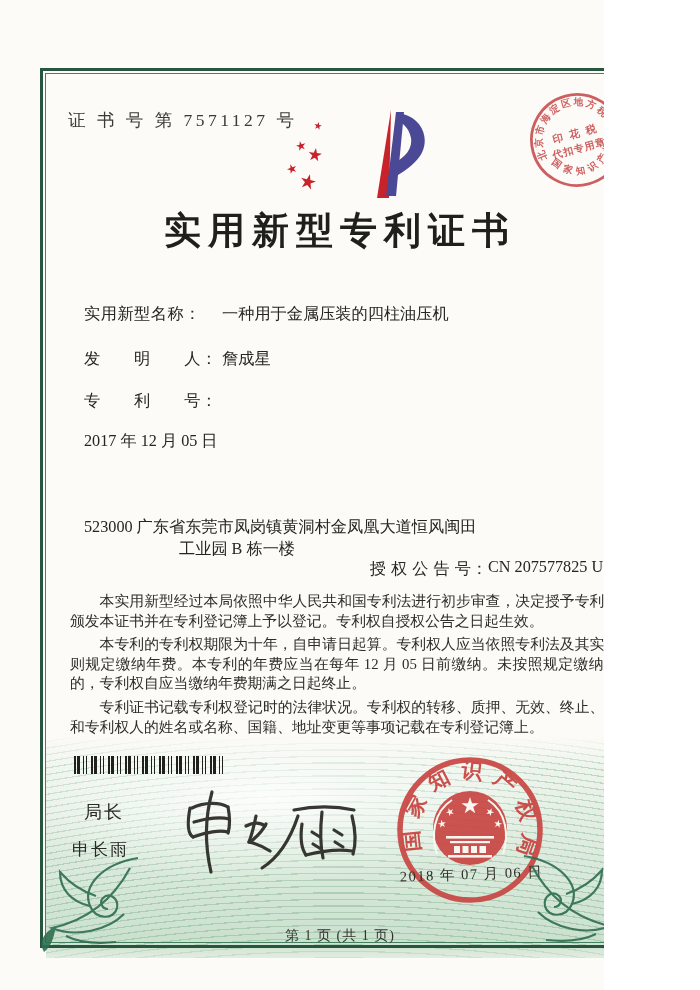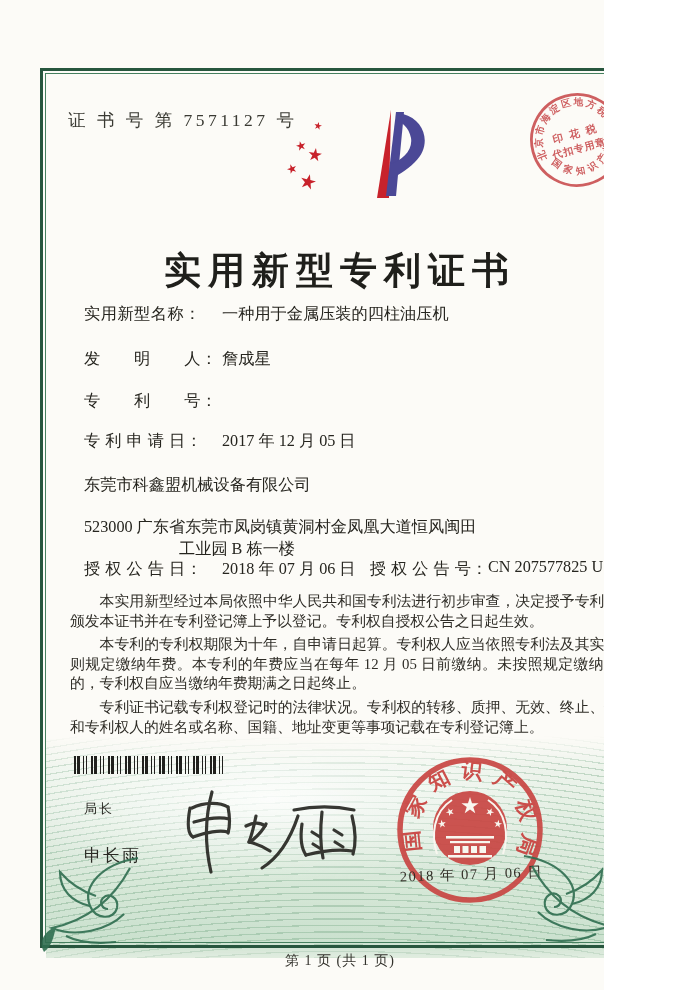--- a/index.html
+++ b/index.html
@@ -6,45 +6,45 @@
   .page{position:relative;width:604px;height:990px;background:#d946ef;overflow:hidden;
         font-family:"Liberation Serif","DejaVu Serif",serif;}
   .abs{position:absolute;}
   .paper{left:0;top:0;width:687px;height:990px;background:#fcfbf7;}
   .paper-edge{left:685px;top:40px;width:3px;height:950px;
               background:linear-gradient(to bottom,#98a096,#6e7a70 30%,#5f6b62);}
   .frame-outer{left:40px;top:68px;width:600px;height:880px;border:3px solid #27563e;box-sizing:border-box;}
   .frame-inner{left:45px;top:73px;width:587px;height:870px;border:1.4px solid #45805f;box-sizing:border-box;}
   .cert-number{left:68px;top:108px;font-size:17.5px;letter-spacing:3.5px;color:#3a3a33;}
   .title{left:40px;top:206px;width:600px;text-align:center;font-size:37px;font-weight:bold;
-         letter-spacing:7px;color:#1f1f1b;margin-top:40px;}
+         letter-spacing:7px;color:#1f1f1b;}
   .frow{position:absolute;left:84px;display:flex;font-size:16.2px;color:#26251f;}
   .f-label{display:inline-block;width:138px;white-space:pre;letter-spacing:.5px;}
   .f-value{white-space:pre;}
   .addr2{position:absolute;left:163px;font-size:16.2px;color:#26251f;white-space:pre;margin-left:16px;}
   .grant-no{position:absolute;left:368px;display:flex;font-size:16.2px;color:#26251f;}
   .grant-no .f-label{width:120px;text-align:right;}
   .body-text{left:66px;top:588px;width:572px;font-size:14.8px;line-height:19.6px;
              text-align:justify;color:#2e2c26;}
   .body-text p{margin:4px;text-indent:2em;}
   .sig-panel{left:46px;top:736px;width:585px;height:222px;
      background:
        radial-gradient(ellipse 420px 120px at 38% 28%, rgba(255,255,255,.85), rgba(255,255,255,0) 70%),
        repeating-radial-gradient(1100px 1100px at 50% 1750px, rgba(90,150,110,.30) 0px, rgba(90,150,110,.30) 1.2px, rgba(0,0,0,0) 1.2px, rgba(0,0,0,0) 6.5px),
        linear-gradient(to bottom, rgba(219,237,223,.25), rgba(186,216,192,.8));
      -webkit-mask-image:linear-gradient(to bottom, transparent, #000 14%, #000 92%, rgba(0,0,0,.5));
      mask-image:linear-gradient(to bottom, transparent, #000 14%, #000 92%, rgba(0,0,0,.5));}
   .barcode{left:74px;top:756px;width:150px;height:18px;
      background:repeating-linear-gradient(90deg,#20201d 0 2px,transparent 2px 3px,#20201d 3px 6px,
        transparent 6px 9px,#20201d 9px 10px,transparent 10px 12px,#20201d 12px 13px,transparent 13px 17px);}
-  .director-title{left:84px;top:800px;font-size:13px;letter-spacing:2px;color:#2a2a24;
+  .director-title{left:84px;top:800px;font-size:18px;letter-spacing:2px;color:#2a2a24;
                   font-family:"Liberation Sans","DejaVu Sans",sans-serif;}
-  .director-name{left:84px;top:838px;font-size:17px;letter-spacing:2px;color:#2a2a24;
-                 font-family:Liberation Mono, monospace;margin-top:6px;}
-  .footer{left:40px;top:952px;width:600px;text-align:center;font-size:14px;color:#33322c;letter-spacing:1px;}
+  .director-name{left:72px;top:838px;font-size:17px;letter-spacing:2px;color:#2a2a24;
+                 font-family:Liberation Mono, monospace;}
+  .footer{left:40px;top:927px;width:600px;text-align:center;font-size:14px;color:#33322c;letter-spacing:1px;}
   svg text{font-family:"Liberation Serif","DejaVu Serif",serif;}
 </style>
 </head>
 <body>
 
 <div class="page">
 
   <div class="abs paper"></div>
   <div class="abs paper-edge"></div>
 
@@ -98,34 +98,28 @@
     <span class="f-value">一种用于金属压装的四柱油压机</span>
   </div>
   <div class="frow" style="top:348px">
     <span class="f-label">发　　明　　人：</span>
     <span class="f-value">詹成星</span>
   </div>
   <div class="frow" style="top:390px">
     <span class="f-label">专　　利　　号：</span>
   </div>
   <div class="frow" style="top:430px">
-    <span class="f-label">专 利 申 请 日：</span>
     <span class="f-value">2017 年 12 月 05 日</span>
   </div>
   <div class="frow" style="top:474px">
-    <span class="f-value">东莞市科鑫盟机械设备有限公司</span>
   </div>
   <div class="frow" style="top:516px">
     <span class="f-value">523000 广东省东莞市凤岗镇黄洞村金凤凰大道恒风闽田</span>
   </div>
   <div class="addr2" style="top:538px">工业园 B 栋一楼</div>
-  <div class="frow" style="top:558px">
-    <span class="f-label">授 权 公 告 日：</span>
-    <span class="f-value">2018 年 07 月 06 日</span>
-  </div>
   <div class="grant-no" style="top:558px">
     <span class="f-label">授 权 公 告 号：</span>
     <span class="f-value">CN 207577825 U</span>
   </div>
 
   <div class="abs body-text">
     <p>本实用新型经过本局依照中华人民共和国专利法进行初步审查，决定授予专利权，颁发本证书并在专利登记簿上予以登记。专利权自授权公告之日起生效。</p>
     <p>本专利的专利权期限为十年，自申请日起算。专利权人应当依照专利法及其实施细则规定缴纳年费。本专利的年费应当在每年 12 月 05 日前缴纳。未按照规定缴纳年费的，专利权自应当缴纳年费期满之日起终止。</p>
     <p>专利证书记载专利权登记时的法律状况。专利权的转移、质押、无效、终止、恢复和专利权人的姓名或名称、国籍、地址变更等事项记载在专利登记簿上。</p>
   </div>

